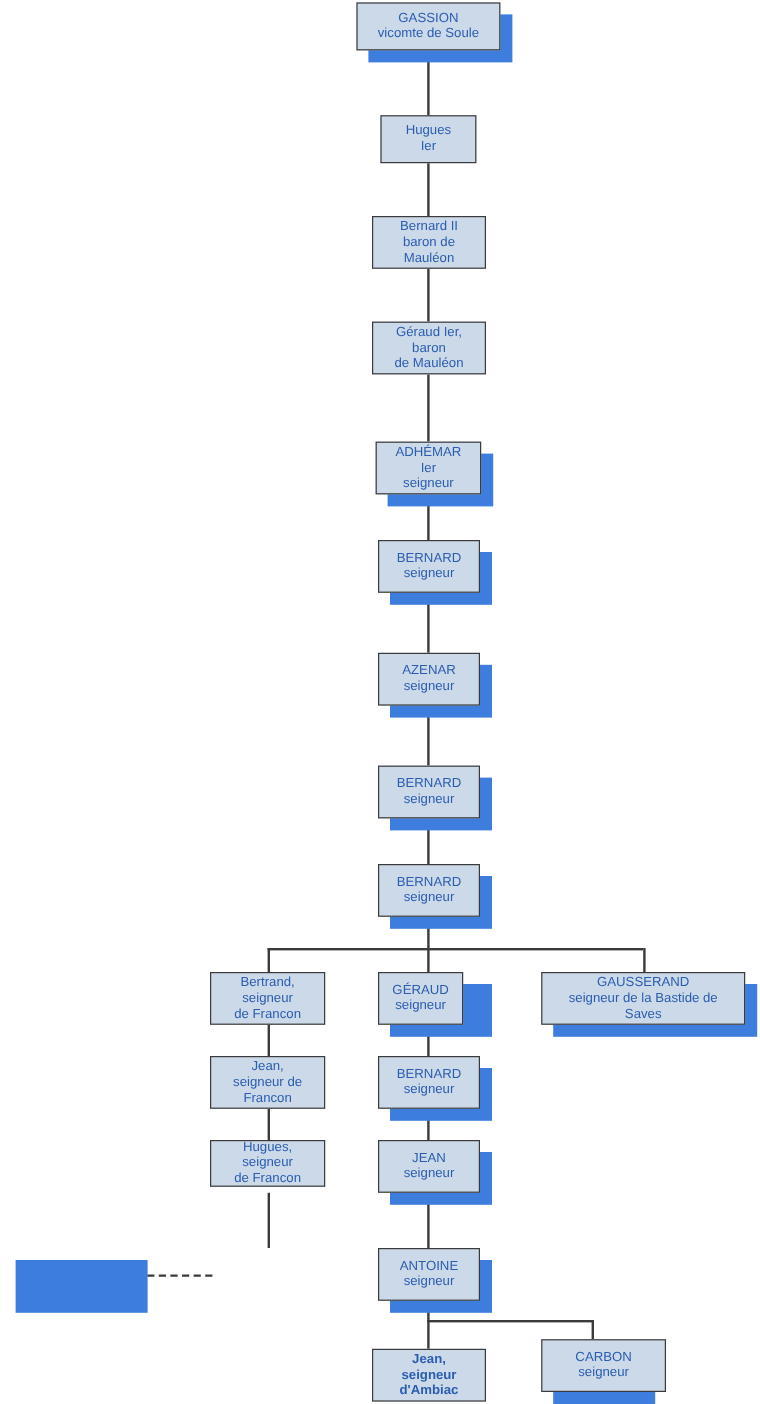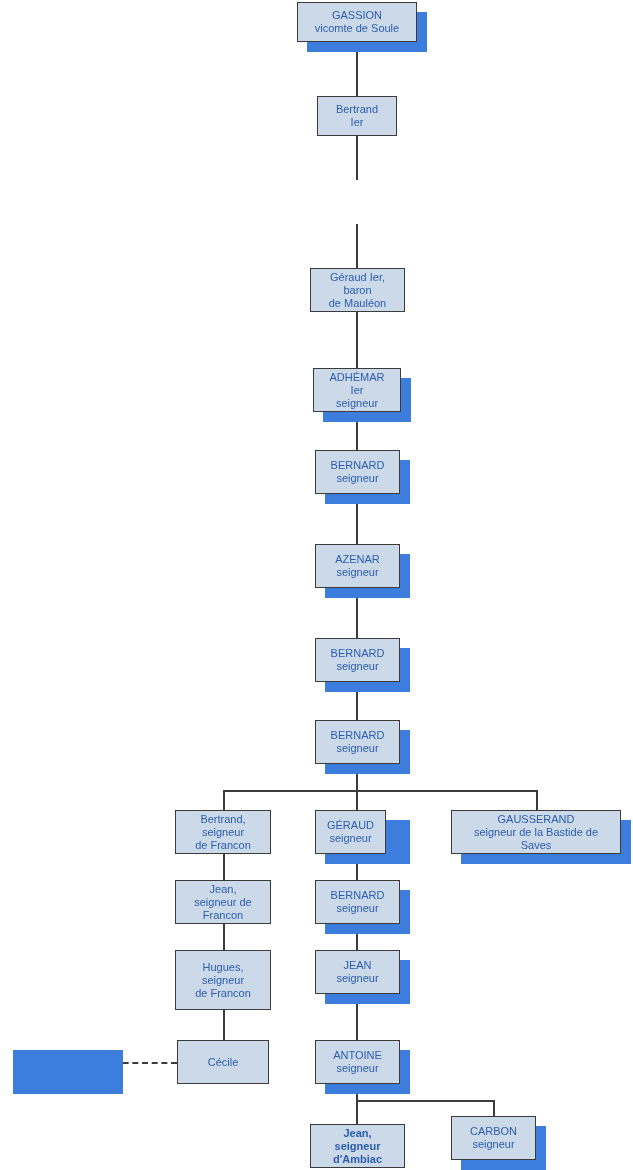--- a/index.html
+++ b/index.html
@@ -95,21 +95,25 @@
     <div class="shadow" style="left: 325px; top: 890px; width: 85px; height: 44px;"></div>
     <div class="shadow" style="left: 325px; top: 960px; width: 85px; height: 44px;"></div>
     <div class="shadow" style="left: 13px; top: 1050px; width: 110px; height: 44px;"></div>
     <div class="shadow" style="left: 325px; top: 1050px; width: 85px; height: 44px;"></div>
     <div class="shadow" style="left: 461px; top: 1126px; width: 85px; height: 44px;"></div>
     <div class="node" style="left: 297px; top: 2px; width: 120px; height: 40px;">
       <span class="label">GASSION
 vicomte de Soule</span>
     </div>
     <div class="node" style="left: 317px; top: 96px; width: 80px; height: 40px;">
-      <span class="label">Bertrand Ier</span>
+      <span class="label">Hugues Ier</span>
+    </div>
+    <div class="node" style="left: 310px; top: 180px; width: 95px; height: 44px;">
+      <span class="label">Bernard II
+baron de Mauléon</span>
     </div>
     <div class="node" style="left: 310px; top: 268px; width: 95px; height: 44px;">
       <span class="label">Géraud Ier, baron
 de Mauléon</span>
     </div>
     <div class="node" style="left: 313px; top: 368px; width: 88px; height: 44px;">
       <span class="label">ADHÉMAR Ier
 seigneur</span>
     </div>
     <div class="node" style="left: 315px; top: 450px; width: 85px; height: 44px;">
@@ -141,36 +145,33 @@
 seigneur de la Bastide de Saves</span>
     </div>
     <div class="node" style="left: 175px; top: 880px; width: 96px; height: 44px;">
       <span class="label">Jean, seigneur de
 Francon</span>
     </div>
     <div class="node" style="left: 315px; top: 880px; width: 85px; height: 44px;">
       <span class="label">BERNARD
 seigneur</span>
     </div>
-    <div class="node" style="left: 175px; top: 950px; width: 96px; height: 60px;">
+    <div class="node" style="left: 175px; top: 950px; width: 96px; height: 39px;">
       <span class="label">Hugues, seigneur
 de Francon</span>
     </div>
     <div class="node" style="left: 315px; top: 950px; width: 85px; height: 44px;">
       <span class="label">JEAN
 seigneur</span>
-    </div>
-    <div class="node" style="left: 177px; top: 1040px; width: 92px; height: 44px;">
-      <span class="label">Cécile</span>
     </div>
     <div class="node" style="left: 315px; top: 1040px; width: 85px; height: 44px;">
       <span class="label">ANTOINE
 seigneur</span>
     </div>
     <div class="node" style="left: 310px; top: 1124px; width: 95px; height: 44px; font-weight: bold;">
       <span class="label">Jean, seigneur
 d'Ambiac</span>
     </div>
-    <div class="node" style="left: 451px; top: 1116px; width: 85px; height: 44px;">
+    <div class="node" style="left: 451px; top: 1116px; width: 104px; height: 44px;">
       <span class="label">CARBON
 seigneur</span>
     </div>
   </div>
 
 </body></html>

